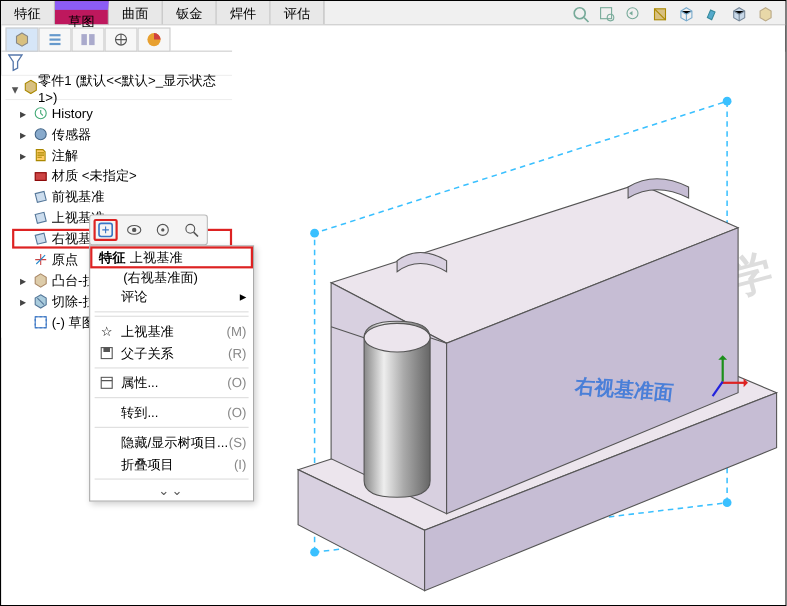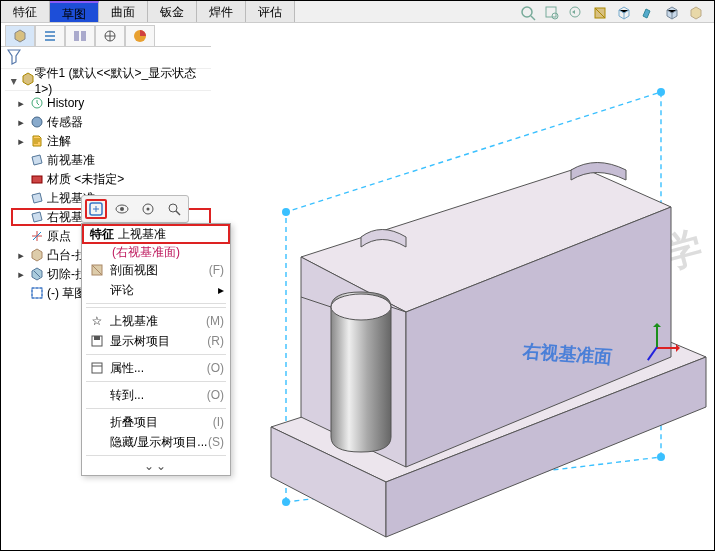--- a/index.html
+++ b/index.html
@@ -1,19 +1,19 @@
 <!DOCTYPE html>
 <html><head>
 <meta charset="utf-8">
 <style>
 *{box-sizing:border-box;margin:0;padding:0;font-family:"Microsoft YaHei",SimSun,sans-serif;font-size:12px;user-select:none}
 body{width:715px;height:551px;background:#fff;border:1px solid #000;position:relative;overflow:hidden}
 .tabs{display:flex;height:22px;background:#f0f0f0;border-bottom:1px solid #ccc}
 .tab{padding:3px 12px;border-right:1px solid #bbb;cursor:pointer;background:#e8e8e8}
-.tab.active{background:#1d4ed8;border-top:2px solid #8b5cf6}
+.tab.active{background:#be185d;border-top:8px solid #8b5cf6}
 .hud{position:absolute;top:2px;right:8px;display:flex;gap:4px}
 .hud .ic{width:20px;height:20px;display:flex;align-items:center;justify-content:center;cursor:pointer;color:#8aa0c0}
 .panel-tabs{display:flex;height:24px;border-bottom:1px solid #ccc;padding:2px 4px;gap:0;width:210px}
 .ptab{width:30px;height:22px;border:1px solid #ccc;display:flex;align-items:center;justify-content:center;cursor:pointer;background:#f7f7f7}
 .ptab.active{background:#d6e6f8}
 .filter-row{height:22px;padding:2px 6px;border-bottom:1px solid #eee;width:210px}
 .funnel{width:14px;height:16px;cursor:pointer}
 .tree{width:210px;padding:2px 0 2px 4px;background:#fff;position:relative;z-index:2}
 .title-row{display:flex;align-items:center;height:20px;padding-left:2px;border-bottom:1px solid #eee}
 .title-row .arr{width:14px;text-align:center;color:#555}
@@ -178,33 +178,33 @@
             <path d="M3 2h6l2 2v8H3z" fill="#fc6" stroke="#a80"></path>
             <path d="M4 5h6M4 7h6M4 9h4" stroke="#a80"></path>
           </svg>
         </span>
         <span>注解</span>
       </div>
       <div class="node">
         <span class="tw"></span>
         <span class="ic">
           <svg width="14" height="14">
+            <rect x="2" y="4" width="10" height="7" fill="#c44" stroke="#800"></rect>
+          </svg>
+        </span>
+        <span>材质 &lt;未指定&gt;</span>
+      </div>
+      <div class="node">
+        <span class="tw"></span>
+        <span class="ic">
+          <svg width="14" height="14">
             <path d="M2 4l8-2 2 8-8 2z" fill="#cde" stroke="#579"></path>
           </svg>
         </span>
         <span>前视基准</span>
-      </div>
-      <div class="node">
-        <span class="tw"></span>
-        <span class="ic">
-          <svg width="14" height="14">
-            <rect x="2" y="4" width="10" height="7" fill="#c44" stroke="#800"></rect>
-          </svg>
-        </span>
-        <span>材质 &lt;未指定&gt;</span>
       </div>
       <div class="node">
         <span class="tw"></span>
         <span class="ic">
           <svg width="14" height="14">
             <path d="M2 4l8-2 2 8-8 2z" fill="#cde" stroke="#579"></path>
           </svg>
         </span>
         <span>上视基准</span>
       </div>
@@ -284,53 +284,43 @@
         <line x1="10" y1="10" x2="14" y2="14" stroke="#555" stroke-width="1.5"></line>
       </svg>
     </div>
 </div>
 
 <div class="popup">
   <div class="row first">
     <span style="font-weight:bold;margin-right:4px">特征</span>
     <span>上视基准</span>
   </div>
-  <div class="row" style="color:#be185d;padding-left:30px;height:16px">
+  <div class="row" style="color:#000000;padding-left:30px;height:16px">
       <span>(右视基准面)</span>
-    </div>
-  <div class="row">
-      <span class="ic">
-        <svg width="14" height="14">
-          <rect x="2" y="2" width="10" height="10" fill="#dca" stroke="#a86"></rect>
-          <line x1="2" y1="2" x2="12" y2="12" stroke="#a86"></line>
-        </svg>
-      </span>
-      <span>剖面视图</span>
-      <span style="margin-left:auto;color:#888">(F)</span>
     </div>
   <div class="row">
       <span class="ic"></span>
       <span>评论</span>
       <span style="margin-left:auto">▸</span>
     </div>
   <div class="sep"></div>
   <div class="sep"></div>
   <div class="row">
       <span class="ic">☆</span>
       <span>上视基准</span>
       <span style="margin-left:auto;color:#888">(M)</span>
     </div>
   <div class="row">
       <span class="ic">
         <svg width="12" height="12">
           <rect x="1" y="1" width="10" height="10" fill="none" stroke="#555"></rect>
           <rect x="3" y="1" width="6" height="4" fill="#555"></rect>
         </svg>
       </span>
-      <span>显示树项目</span>
+      <span>父子关系</span>
       <span style="margin-left:auto;color:#888">(R)</span>
     </div>
   <div class="sep"></div>
   <div class="row">
       <span class="ic">
         <svg width="12" height="12">
           <rect x="1" y="1" width="10" height="10" fill="none" stroke="#555"></rect>
           <line x1="1" y1="4" x2="11" y2="4" stroke="#555"></line>
         </svg>
       </span>
@@ -339,27 +329,27 @@
     </div>
   <div class="sep"></div>
   <div class="row">
       <span class="ic"></span>
       <span>转到...</span>
       <span style="margin-left:auto;color:#888">(O)</span>
     </div>
   <div class="sep"></div>
   <div class="row">
       <span class="ic"></span>
+      <span>隐藏/显示树项目...</span>
+      <span style="margin-left:auto;color:#888">(S)</span>
+    </div>
+  <div class="row">
+      <span class="ic"></span>
       <span>折叠项目</span>
       <span style="margin-left:auto;color:#888">(I)</span>
-    </div>
-  <div class="row">
-      <span class="ic"></span>
-      <span>隐藏/显示树项目...</span>
-      <span style="margin-left:auto;color:#888">(S)</span>
     </div>
   <div class="sep"></div>
   <div class="more">⌄⌄</div>
 </div>
 
 <div class="canvas">
   <div class="watermark">软件自学网</div>
   <svg class="model" width="505" height="505">
     <defs>
       <linearGradient id="cyl" x1="0" x2="1">

